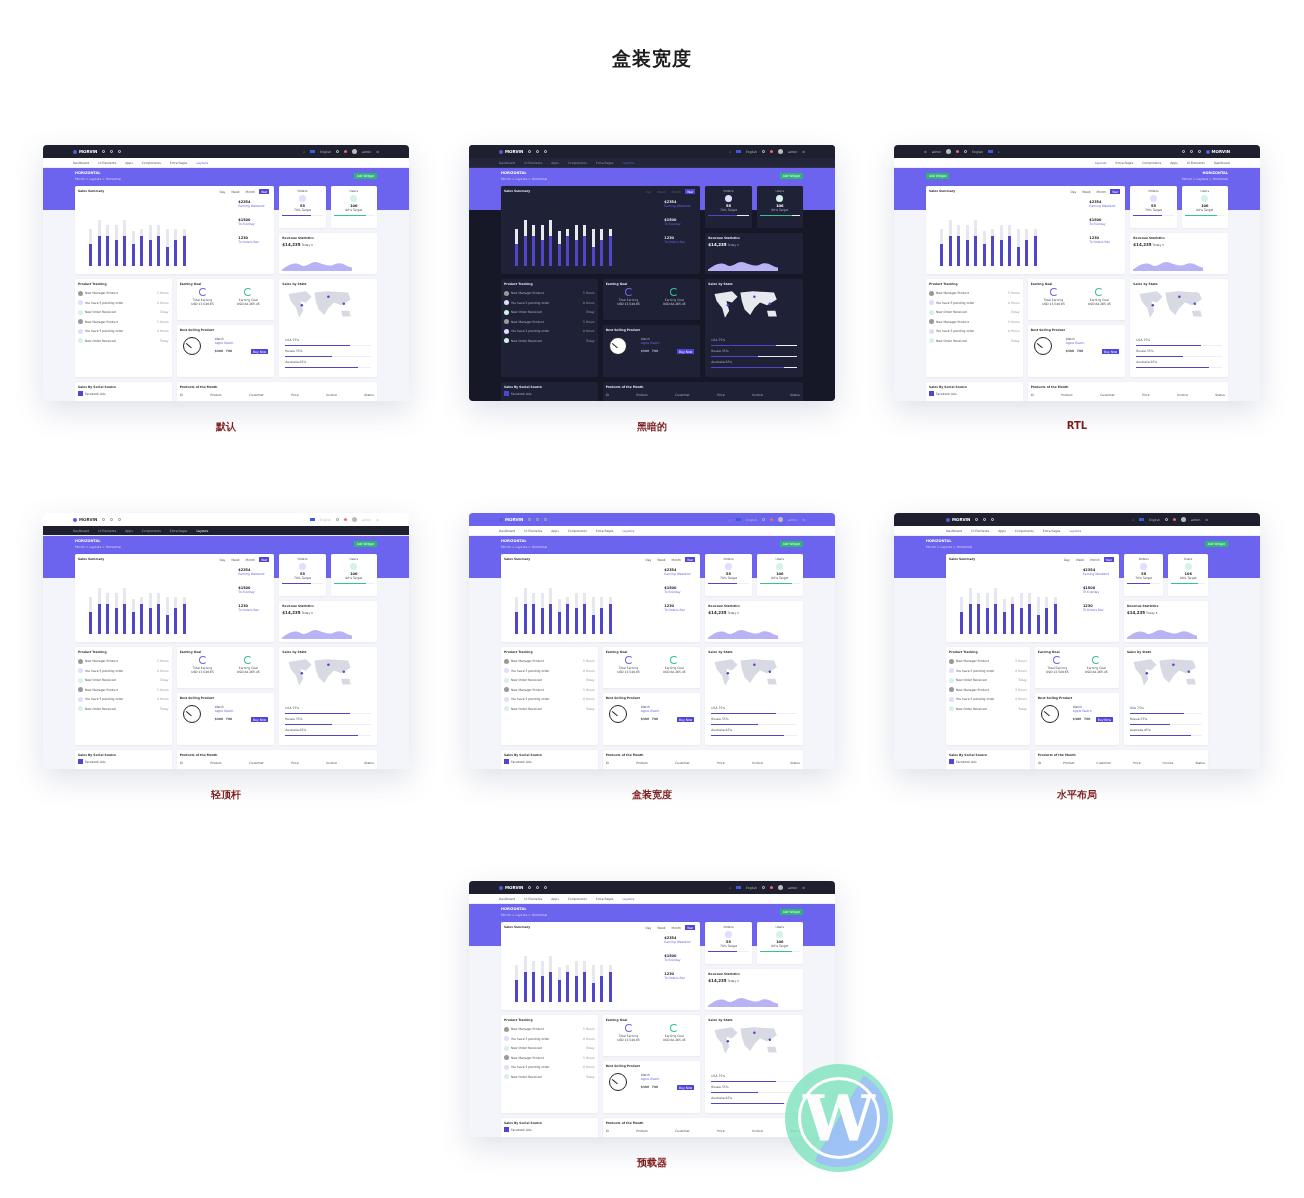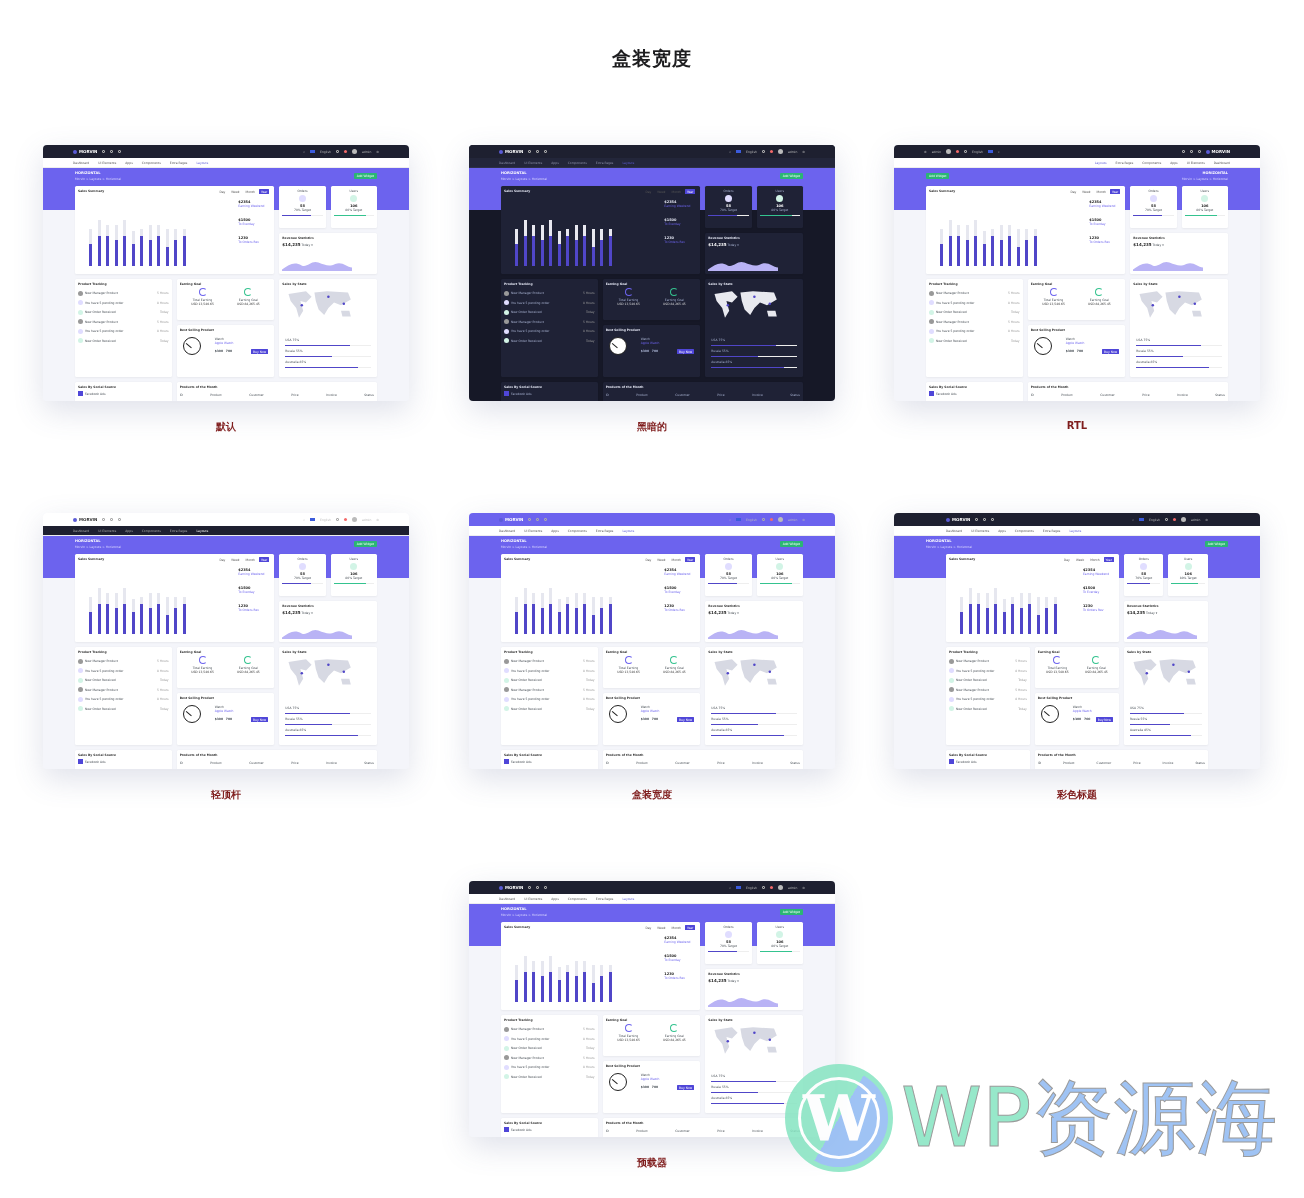--- a/index.html
+++ b/index.html
@@ -1319,21 +1319,21 @@
               <span>ID</span>
               <span>Product</span>
               <span>Customer</span>
               <span>Price</span>
               <span>Invoice</span>
               <span>Status</span>
             </div>
     </div>
   </div>
       </div>
-    <div class="caption" style="left:894px;top:788px">彩色标题</div>
+    <div class="caption" style="left:894px;top:788px">水平布局</div>
     </div>
     <div class="v-light">
       <div class="thumb" style="left:469px;top:881px">
   <div class="mini">
     <div class="thumb-bg" style="position:absolute;inset:0;background:#f4f5fa"></div>
     <div class="topbar">
       <div class="brand"><i></i>MORVIN</div>
       <div class="tb-ico"></div>
       <div class="tb-ico"></div>
       <div class="tb-ico"></div>
@@ -1532,14 +1532,13 @@
   </div>
       </div>
     <div class="caption" style="left:469px;top:1156px">预载器</div>
     </div>
   </div>
 
 <div class="watermark">
   <div class="wm-logo">
       <span>W</span>
     </div>
-  <div class="wm-text"><span>WP</span><span class="cn">资源海</span></div>
 </div>
 
 </body></html>

